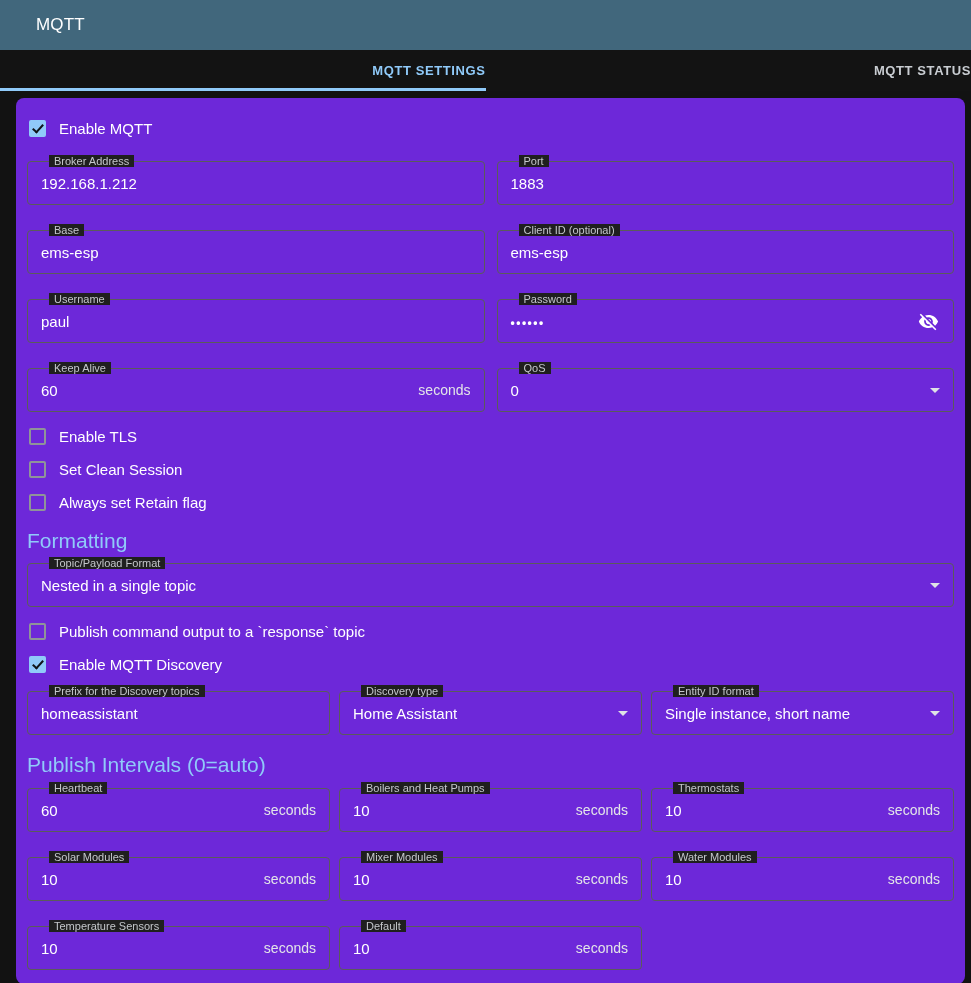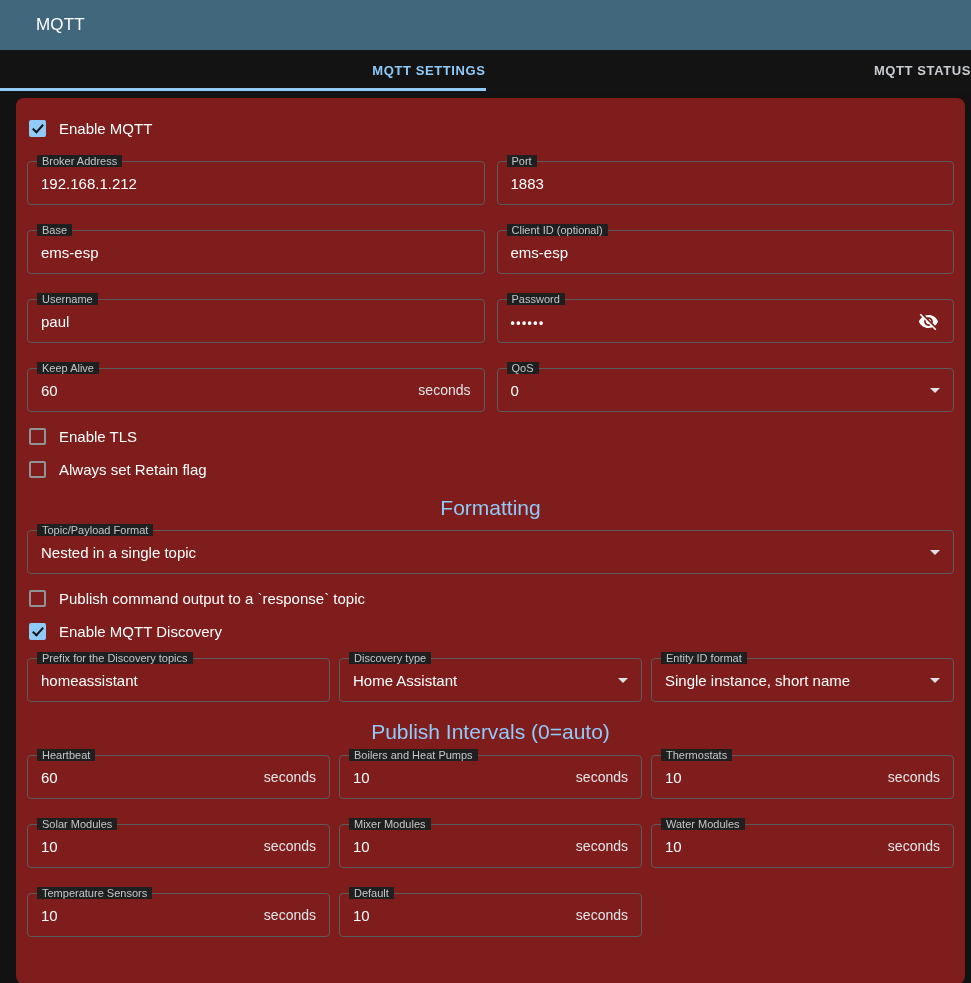--- a/index.html
+++ b/index.html
@@ -33,25 +33,24 @@
   }
   .tab.active { color: #90caf9; }
   .tab.active .tab-indicator {
     position: absolute; left: 0; right: 0; bottom: 0;
     height: 3px; background: #90caf9;
   }
 
   
   .panel {
     margin: 7px 6px 0 16px;
-    background: #7f1d1d;
+    background: #6d28d9;
     border-radius: 8px;
     padding: 11px 11px 30px 11px;
     height: 886px;
-    text-align: center;
   }
 
   
   .check-row {
     display: flex; align-items: center;
     padding-left: 2px;
     height: 33px;
     cursor: pointer;
   }
   .check-row.tall { height: 38px; }
@@ -94,21 +93,21 @@
     height: 44px;
     border: 1px solid #5b5b5b;
     border-radius: 4px;
     display: flex; align-items: center;
     padding: 0 13px;
     cursor: text;
   }
   .field.select { cursor: pointer; gap: 32px; }
   .field-label {
     position: absolute;
-    top: -7px; left: 9px;
+    top: -7px; left: 21px;
     padding: 0 5px;
     background: #1f1f1f;
     font-size: 11px;
     color: #c4c7cb;
     white-space: nowrap;
   }
   .field-value { font-size: 15px; color: #ffffff; white-space: nowrap; }
   .field-suffix { margin-left: auto; font-size: 14px; color: #e3e5e8; }
   .caret {
     margin-left: auto;
@@ -214,20 +213,24 @@
       <span class="caret"></span>
     </div>
   </div>
 
   <div class="check-row mt">
     <span class="checkbox"></span>
     <span class="check-label">Enable TLS</span>
   </div>
   <div class="check-row">
     <span class="checkbox"></span>
+    <span class="check-label">Set Clean Session</span>
+  </div>
+  <div class="check-row">
+    <span class="checkbox"></span>
     <span class="check-label">Always set Retain flag</span>
   </div>
 
   <h2 class="section-header sh-fmt">Formatting</h2>
 
   <div class="field-row cols-1 mt-sec">
     <div class="field select">
       <span class="field-label">Topic/Payload Format</span>
       <span class="field-value">Nested in a single topic</span>
       <span class="caret"></span>

